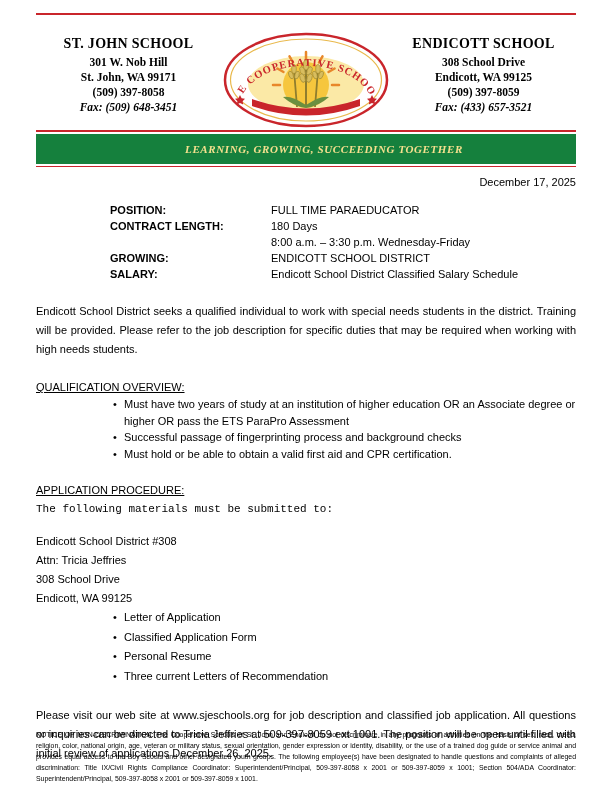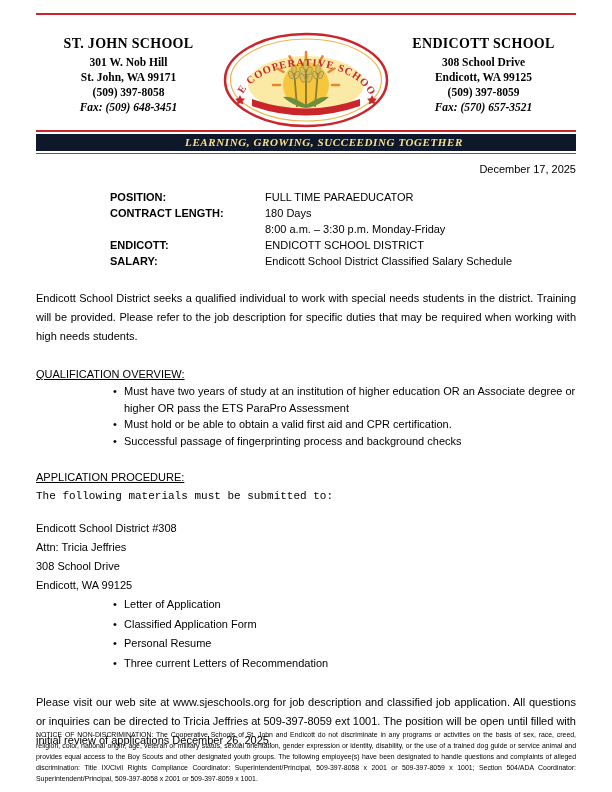--- a/index.html
+++ b/index.html
@@ -18,32 +18,32 @@
   .header { display:flex; justify-content:space-between; align-items:flex-start; padding-top:17px; }
   .school { flex:1; text-align:center; font-family:"Liberation Serif", serif; font-weight:bold; padding-top:4px; }
   .school .name { font-size:14px; letter-spacing:0.3px; margin-bottom:3px; }
   .school .line { font-size:11.5px; line-height:15px; }
   .school .fax { font-size:11.5px; line-height:15px; font-style:italic; }
   .logo-wrap { width:170px; display:flex; justify-content:center; }
 
   
   .banner-block { margin-top:2px; }
   .banner {
-    margin:2px 0; height:17px; background:#0f172a;
+    margin:2px 0; height:30px; background:#15803d;
     display:flex; align-items:center; justify-content:center;padding-left:36px;
   }
   .banner span {
     font-family:"Liberation Serif", serif; font-style:italic; font-weight:bold;
     font-size:11px; color:#f5e08e; letter-spacing:0.6px;
   }
 
   
   .date { margin-top:9px; text-align:right; font-size:11px; }
   .pos-table { margin:14px 0 0 74px; font-size:11px; }
-  .pos-row { display:flex; line-height:16px; }
+  .pos-row { display:flex; line-height:16px;gap:6px; }
   .pos-label { width:155px; font-weight:bold; flex:none; }
   .para { margin-top:20px; font-size:11px; line-height:19px; text-align:justify; }
   .heading { margin-top:22px; font-size:11px; font-weight:normal; text-decoration:underline; }
   .bullets { margin:3px 0 0 77px; font-size:11px; }
   .bullet { position:relative; padding-left:11px; line-height:16.5px; }
   .bullet::before { content:"\2022"; position:absolute; left:0; }
   .app-intro { margin-top:4px; font-size:11px; line-height:18px;font-family:Liberation Mono, monospace; }
   .address { margin-top:14px; font-size:11px; line-height:19px; }
   .materials { margin:0 0 0 77px; font-size:11px; }
   .materials .bullet { line-height:19.5px; }
@@ -115,21 +115,21 @@
           <polygon points="149,63 150.6,66.2 154,66.8 151.6,69.2 152.2,72.6 149,71 145.8,72.6 146.4,69.2 144,66.8 147.4,66.2"></polygon>
         </g>
       </svg>
     </div>
 
     <div class="school">
       <div class="name">ENDICOTT SCHOOL</div>
       <div class="line">308 School Drive</div>
       <div class="line">Endicott, WA 99125</div>
       <div class="line">(509) 397-8059</div>
-      <div class="fax">Fax: (570) 657-3521</div>
+      <div class="fax">Fax: (433) 657-3521</div>
     </div>
   </div>
 
   <div class="banner-block">
     <div class="rule thin"></div>
     <div class="banner">
       <span>LEARNING, GROWING, SUCCEEDING TOGETHER</span>
     </div>
     <div class="rule thin"></div>
   </div>
@@ -140,39 +140,39 @@
     <div class="pos-row">
       <div class="pos-label">POSITION:</div>
       <div class="pos-value">FULL TIME PARAEDUCATOR</div>
     </div>
     <div class="pos-row">
       <div class="pos-label">CONTRACT LENGTH:</div>
       <div class="pos-value">180 Days</div>
     </div>
     <div class="pos-row">
       <div class="pos-label"></div>
-      <div class="pos-value">8:00 a.m. – 3:30 p.m. Monday-Friday</div>
+      <div class="pos-value">8:00 a.m. – 3:30 p.m. Wednesday-Friday</div>
     </div>
     <div class="pos-row">
-      <div class="pos-label">ENDICOTT:</div>
+      <div class="pos-label">GROWING:</div>
       <div class="pos-value">ENDICOTT SCHOOL DISTRICT</div>
     </div>
     <div class="pos-row">
       <div class="pos-label">SALARY:</div>
       <div class="pos-value">Endicott School District Classified Salary Schedule</div>
     </div>
   </div>
 
   <div class="para">Endicott School District seeks a qualified individual to work with special needs students in the district. Training will be provided. Please refer to the job description for specific duties that may be required when working with high needs students.</div>
 
   <div class="heading">QUALIFICATION OVERVIEW:</div>
   <div class="bullets">
     <div class="bullet">Must have two years of study at an institution of higher education OR an Associate degree or higher OR pass the ETS ParaPro Assessment</div>
+    <div class="bullet">Successful passage of fingerprinting process and background checks</div>
     <div class="bullet">Must hold or be able to obtain a valid first aid and CPR certification.</div>
-    <div class="bullet">Successful passage of fingerprinting process and background checks</div>
   </div>
 
   <div class="heading">APPLICATION PROCEDURE:</div>
   <div class="app-intro">The following materials must be submitted to:</div>
 
   <div class="address">
     <div>Endicott School District #308</div>
     <div>Attn: Tricia Jeffries</div>
     <div>308 School Drive</div>
     <div>Endicott, WA 99125</div>

